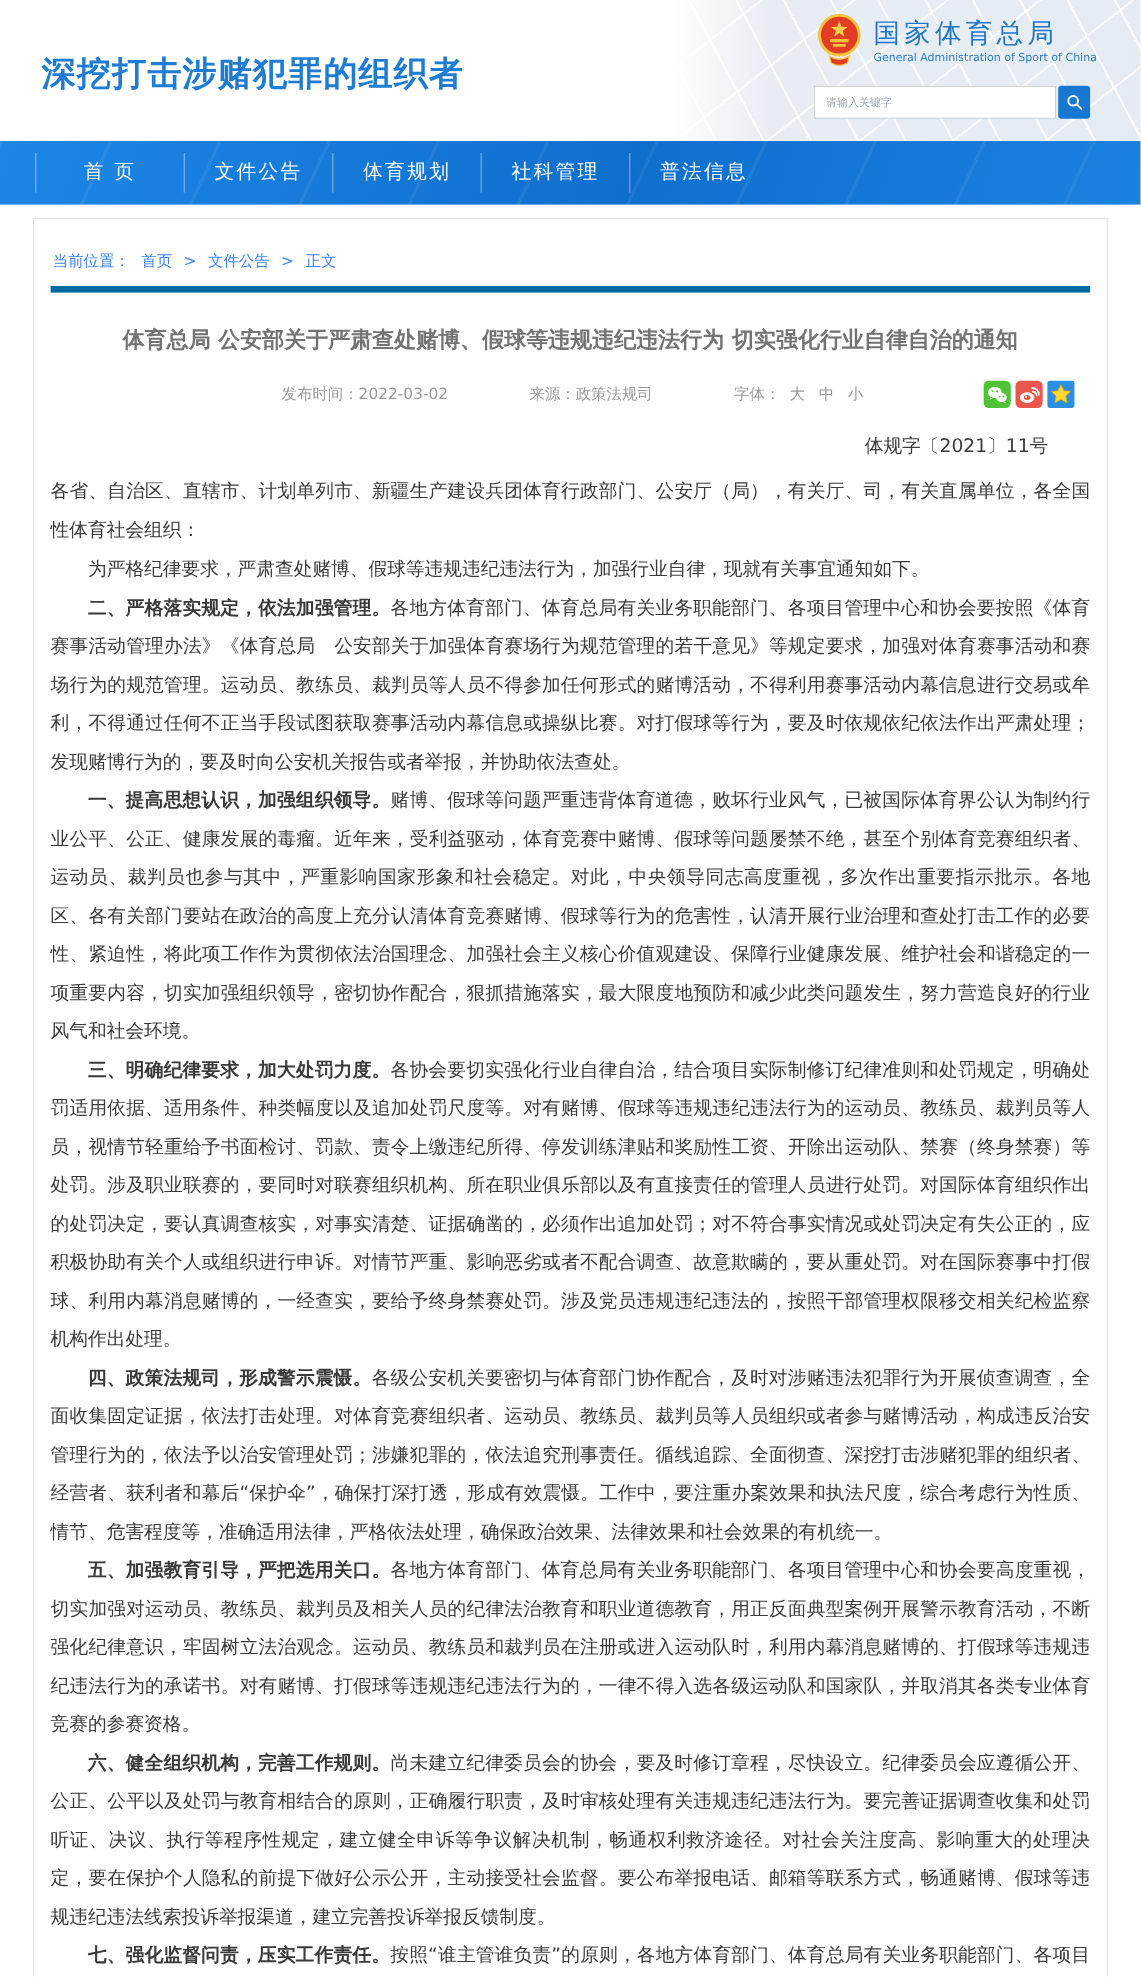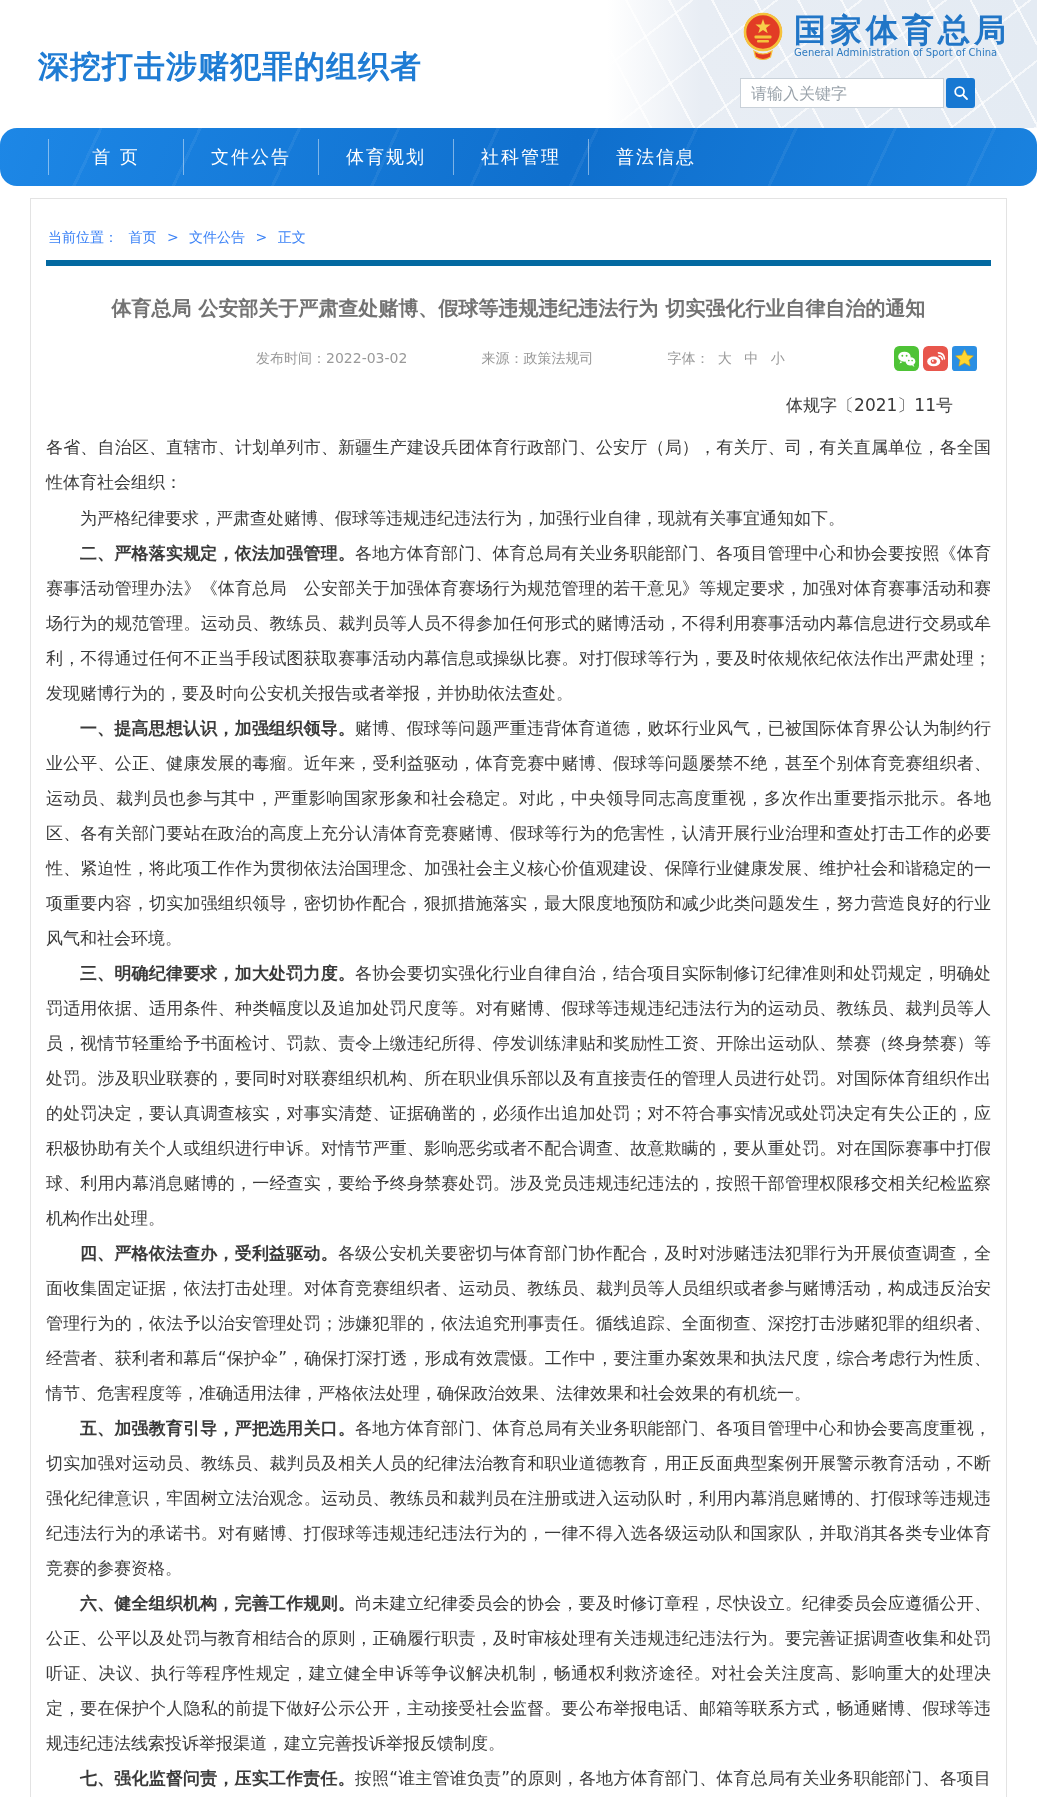--- a/index.html
+++ b/index.html
@@ -17,40 +17,39 @@
       repeating-linear-gradient(62deg, rgba(255,255,255,0.75) 0 2px, rgba(255,255,255,0) 2px 38px),
       repeating-linear-gradient(-38deg, rgba(255,255,255,0.65) 0 2px, rgba(255,255,255,0) 2px 52px),
       linear-gradient(90deg, rgba(234,239,245,0) 0%, #e8edf4 22%, #e4ebf3 100%);
   }
   .site-title {
     position:absolute; left:38px; top:46px;
     font-size:31px; font-weight:bold; color:#1f7cd4; letter-spacing:1px;
   }
   .logo-row { position:absolute; left:742px; top:10px; display:flex; align-items:center; }
   .emblem { width:42px; height:52px; margin-right:10px; }
-  .logo-text-cn { font-size:32px; color:#2176c7; letter-spacing:4px; font-weight:700; line-height:30px; }
+  .logo-text-cn { font-size:24px; color:#2176c7; letter-spacing:4px; font-weight:400; line-height:30px; }
   .logo-text-en { font-size:10px; color:#2f7bc0; margin-top:2px; letter-spacing:0; }
   .search-row { position:absolute; left:740px; top:78px; display:flex; align-items:center; }
   .search-input {
-    width:204px; height:30px; border:1px solid #c9d1d9; background:#fff;
-    padding:0 10px; font-size:16px; color:#333; outline:none;
+    width:220px; height:30px; border:1px solid #c9d1d9; background:#fff;
+    padding:0 10px; font-size:10px; color:#333; outline:none;
     font-family:"DejaVu Sans","Liberation Sans",sans-serif;
   }
   .search-input::placeholder { color:#9aa3ab; }
   .search-button {
     width:29px; height:30px; margin-left:2px; border:none; border-radius:3px;
     background:#1778d2; display:flex; align-items:center; justify-content:center; cursor:pointer;
   }
   
   .nav {
-    height:58px; display:flex; align-items:center; padding-left:48px;
+    height:58px; display:flex; align-items:center; padding-left:32px;
     background:
       repeating-linear-gradient(115deg, rgba(255,255,255,0.06) 0 3px, rgba(255,255,255,0) 3px 90px),
       linear-gradient(110deg,#1d87e6 0%, #0f6fcd 55%, #1a82df 100%);
-    border-radius: 17px;
   }
   .nav-item {
     width:135px; text-align:center; color:#fff; font-size:18px; letter-spacing:2px;
     height:36px; line-height:36px; border-left:1px solid rgba(255,255,255,0.45); cursor:pointer;
   }
   
   .card {
     width:977px; margin:12px auto 0; background:#fff;
     border:1px solid #e3e3e3; padding:0 15px 40px; min-height:1600px;
   }
@@ -182,21 +181,21 @@
     <p>
       <span class="para-lead">二、严格落实规定，依法加强管理。</span><span>各地方体育部门、体育总局有关业务职能部门、各项目管理中心和协会要按照《体育赛事活动管理办法》《体育总局　公安部关于加强体育赛场行为规范管理的若干意见》等规定要求，加强对体育赛事活动和赛场行为的规范管理。运动员、教练员、裁判员等人员不得参加任何形式的赌博活动，不得利用赛事活动内幕信息进行交易或牟利，不得通过任何不正当手段试图获取赛事活动内幕信息或操纵比赛。对打假球等行为，要及时依规依纪依法作出严肃处理；发现赌博行为的，要及时向公安机关报告或者举报，并协助依法查处。</span>
     </p>
     <p>
       <span class="para-lead">一、提高思想认识，加强组织领导。</span><span>赌博、假球等问题严重违背体育道德，败坏行业风气，已被国际体育界公认为制约行业公平、公正、健康发展的毒瘤。近年来，受利益驱动，体育竞赛中赌博、假球等问题屡禁不绝，甚至个别体育竞赛组织者、运动员、裁判员也参与其中，严重影响国家形象和社会稳定。对此，中央领导同志高度重视，多次作出重要指示批示。各地区、各有关部门要站在政治的高度上充分认清体育竞赛赌博、假球等行为的危害性，认清开展行业治理和查处打击工作的必要性、紧迫性，将此项工作作为贯彻依法治国理念、加强社会主义核心价值观建设、保障行业健康发展、维护社会和谐稳定的一项重要内容，切实加强组织领导，密切协作配合，狠抓措施落实，最大限度地预防和减少此类问题发生，努力营造良好的行业风气和社会环境。</span>
     </p>
     <p>
       <span class="para-lead">三、明确纪律要求，加大处罚力度。</span><span>各协会要切实强化行业自律自治，结合项目实际制修订纪律准则和处罚规定，明确处罚适用依据、适用条件、种类幅度以及追加处罚尺度等。对有赌博、假球等违规违纪违法行为的运动员、教练员、裁判员等人员，视情节轻重给予书面检讨、罚款、责令上缴违纪所得、停发训练津贴和奖励性工资、开除出运动队、禁赛（终身禁赛）等处罚。涉及职业联赛的，要同时对联赛组织机构、所在职业俱乐部以及有直接责任的管理人员进行处罚。对国际体育组织作出的处罚决定，要认真调查核实，对事实清楚、证据确凿的，必须作出追加处罚；对不符合事实情况或处罚决定有失公正的，应积极协助有关个人或组织进行申诉。对情节严重、影响恶劣或者不配合调查、故意欺瞒的，要从重处罚。对在国际赛事中打假球、利用内幕消息赌博的，一经查实，要给予终身禁赛处罚。涉及党员违规违纪违法的，按照干部管理权限移交相关纪检监察机构作出处理。</span>
     </p>
     <p>
-      <span class="para-lead">四、严格依法查办，受利益驱动。</span><span>各级公安机关要密切与体育部门协作配合，及时对涉赌违法犯罪行为开展侦查调查，全面收集固定证据，依法打击处理。对体育竞赛组织者、运动员、教练员、裁判员等人员组织或者参与赌博活动，构成违反治安管理行为的，依法予以治安管理处罚；涉嫌犯罪的，依法追究刑事责任。循线追踪、全面彻查、深挖打击涉赌犯罪的组织者、经营者、获利者和幕后“保护伞”，确保打深打透，形成有效震慑。工作中，要注重办案效果和执法尺度，综合考虑行为性质、情节、危害程度等，准确适用法律，严格依法处理，确保政治效果、法律效果和社会效果的有机统一。</span>
+      <span class="para-lead">四、政策法规司，形成警示震慑。</span><span>各级公安机关要密切与体育部门协作配合，及时对涉赌违法犯罪行为开展侦查调查，全面收集固定证据，依法打击处理。对体育竞赛组织者、运动员、教练员、裁判员等人员组织或者参与赌博活动，构成违反治安管理行为的，依法予以治安管理处罚；涉嫌犯罪的，依法追究刑事责任。循线追踪、全面彻查、深挖打击涉赌犯罪的组织者、经营者、获利者和幕后“保护伞”，确保打深打透，形成有效震慑。工作中，要注重办案效果和执法尺度，综合考虑行为性质、情节、危害程度等，准确适用法律，严格依法处理，确保政治效果、法律效果和社会效果的有机统一。</span>
     </p>
     <p>
       <span class="para-lead">五、加强教育引导，严把选用关口。</span><span>各地方体育部门、体育总局有关业务职能部门、各项目管理中心和协会要高度重视，切实加强对运动员、教练员、裁判员及相关人员的纪律法治教育和职业道德教育，用正反面典型案例开展警示教育活动，不断强化纪律意识，牢固树立法治观念。运动员、教练员和裁判员在注册或进入运动队时，利用内幕消息赌博的、打假球等违规违纪违法行为的承诺书。对有赌博、打假球等违规违纪违法行为的，一律不得入选各级运动队和国家队，并取消其各类专业体育竞赛的参赛资格。</span>
     </p>
     <p>
       <span class="para-lead">六、健全组织机构，完善工作规则。</span><span>尚未建立纪律委员会的协会，要及时修订章程，尽快设立。纪律委员会应遵循公开、公正、公平以及处罚与教育相结合的原则，正确履行职责，及时审核处理有关违规违纪违法行为。要完善证据调查收集和处罚听证、决议、执行等程序性规定，建立健全申诉等争议解决机制，畅通权利救济途径。对社会关注度高、影响重大的处理决定，要在保护个人隐私的前提下做好公示公开，主动接受社会监督。要公布举报电话、邮箱等联系方式，畅通赌博、假球等违规违纪违法线索投诉举报渠道，建立完善投诉举报反馈制度。</span>
     </p>
     <p>
       <span class="para-lead">七、强化监督问责，压实工作责任。</span><span>按照“谁主管谁负责”的原则，各地方体育部门、体育总局有关业务职能部门、各项目管理中心和协会要切实履行职责，完善管理制度，细化工作责任。因管理责任缺位出现相关人员参与赌博、打假球等违规违纪违法行为的，或者发现赌博、假球等违规违纪违法行为隐瞒不报的，要严肃追究相关责任人责任。体育总局机关纪委、地方各级体育部门纪委、各项目管理中心和协会纪委（纪检委员）要加强执纪监督，按照各自职责，督促有关部门及单位切实履行好主体责任和监督责任，严格执行相关处罚决定，确保协会自律自治得到有效落实，坚决维护风清气正的行业氛围。</span>
     </p>

